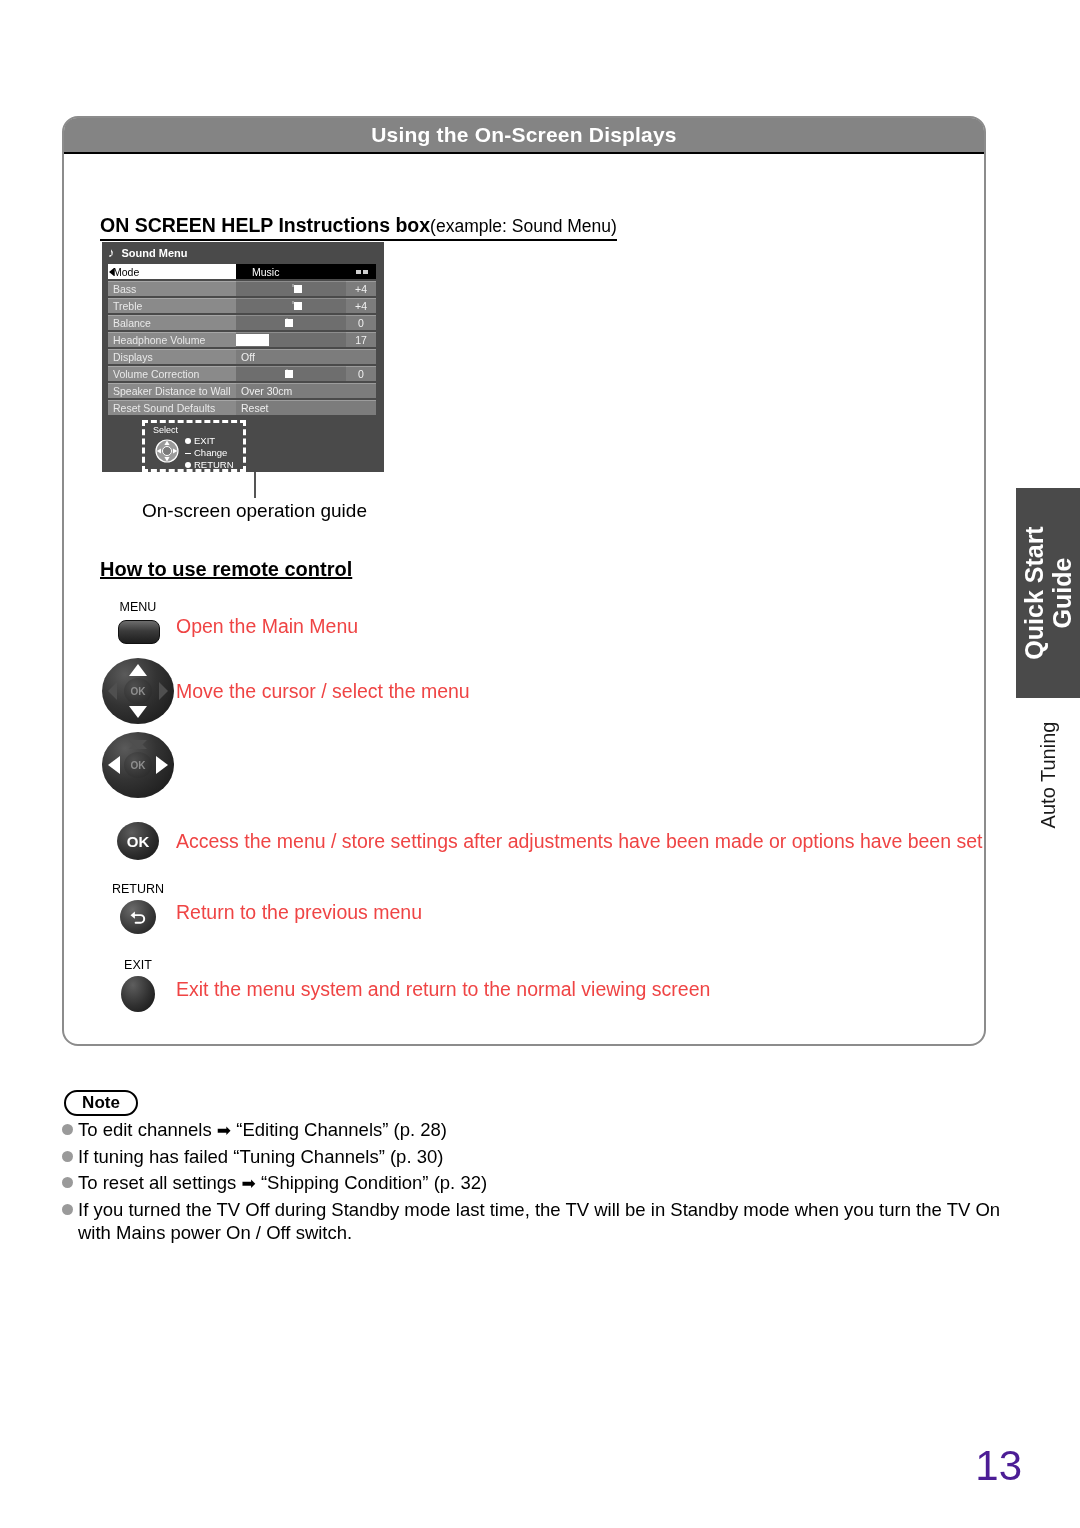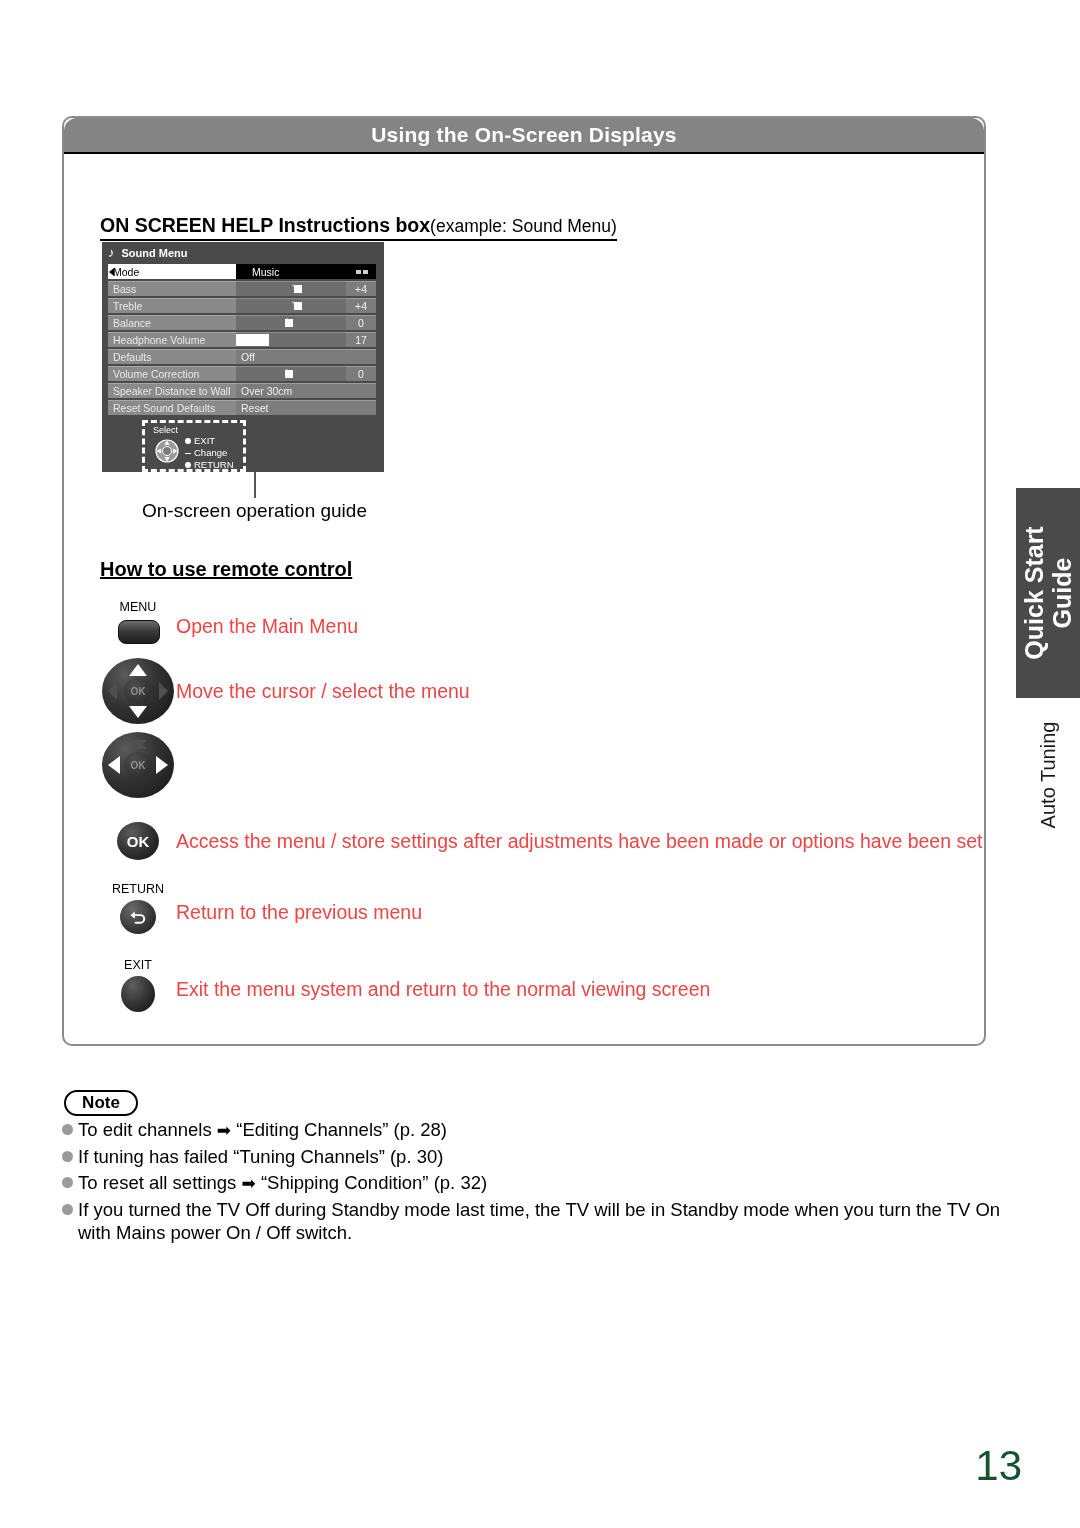--- a/index.html
+++ b/index.html
@@ -10,21 +10,21 @@
     color:#000;
     position:relative;
     overflow:hidden;
   }
 
   
   .panel {
     position:absolute; left:62px; top:116px;
     width:924px; height:930px;
     border:2px solid #8c8c8c;
-    border-radius:10px;
+    border-radius:16px;
     background:#fff;
     box-sizing:border-box;
   }
   .panel-header {
     position:absolute; left:0; top:0;
     width:100%; height:36px;
     background:#848484;
     border-radius:13px 13px 0 0;
     border-bottom:2px solid #000;
     box-sizing:border-box;
@@ -268,21 +268,21 @@
   }
   .note-bullet {
     width:11px; height:11px; border-radius:50%; background:#9a9a9a;
     margin-top:6px; flex:none;
   }
   .note-text { flex:1; }
   .note-arrow { font-size:17px; }
 
   .page-num {
     position:absolute; left:0; top:1442px; width:1022px;
-    text-align:right; font-size:42px; color:#14532d;
+    text-align:right; font-size:42px; color:#4c1d95;
   }
 </style>
 </head>
 <body>
 
 <div class="panel">
 
   <div class="panel-header">
     <span>Using the On-Screen Displays</span>
   </div>
@@ -332,21 +332,21 @@
           <div class="osd-num">0</div>
         </div>
         <div class="osd-row">
           <div class="osd-label">Headphone Volume</div>
           <div class="slider">
             <div class="fill" style="width: 30%;"></div>
           </div>
           <div class="osd-num">17</div>
         </div>
         <div class="osd-row">
-          <div class="osd-label">Defaults</div>
+          <div class="osd-label">Displays</div>
           <div class="osd-val">Off</div>
         </div>
         <div class="osd-row">
           <div class="osd-label">Volume Correction</div>
           <div class="slider">
             <div class="tick" style="left: 46%;"></div>
             <div class="knob" style="left: 48%;"></div>
           </div>
           <div class="osd-num">0</div>
         </div>

